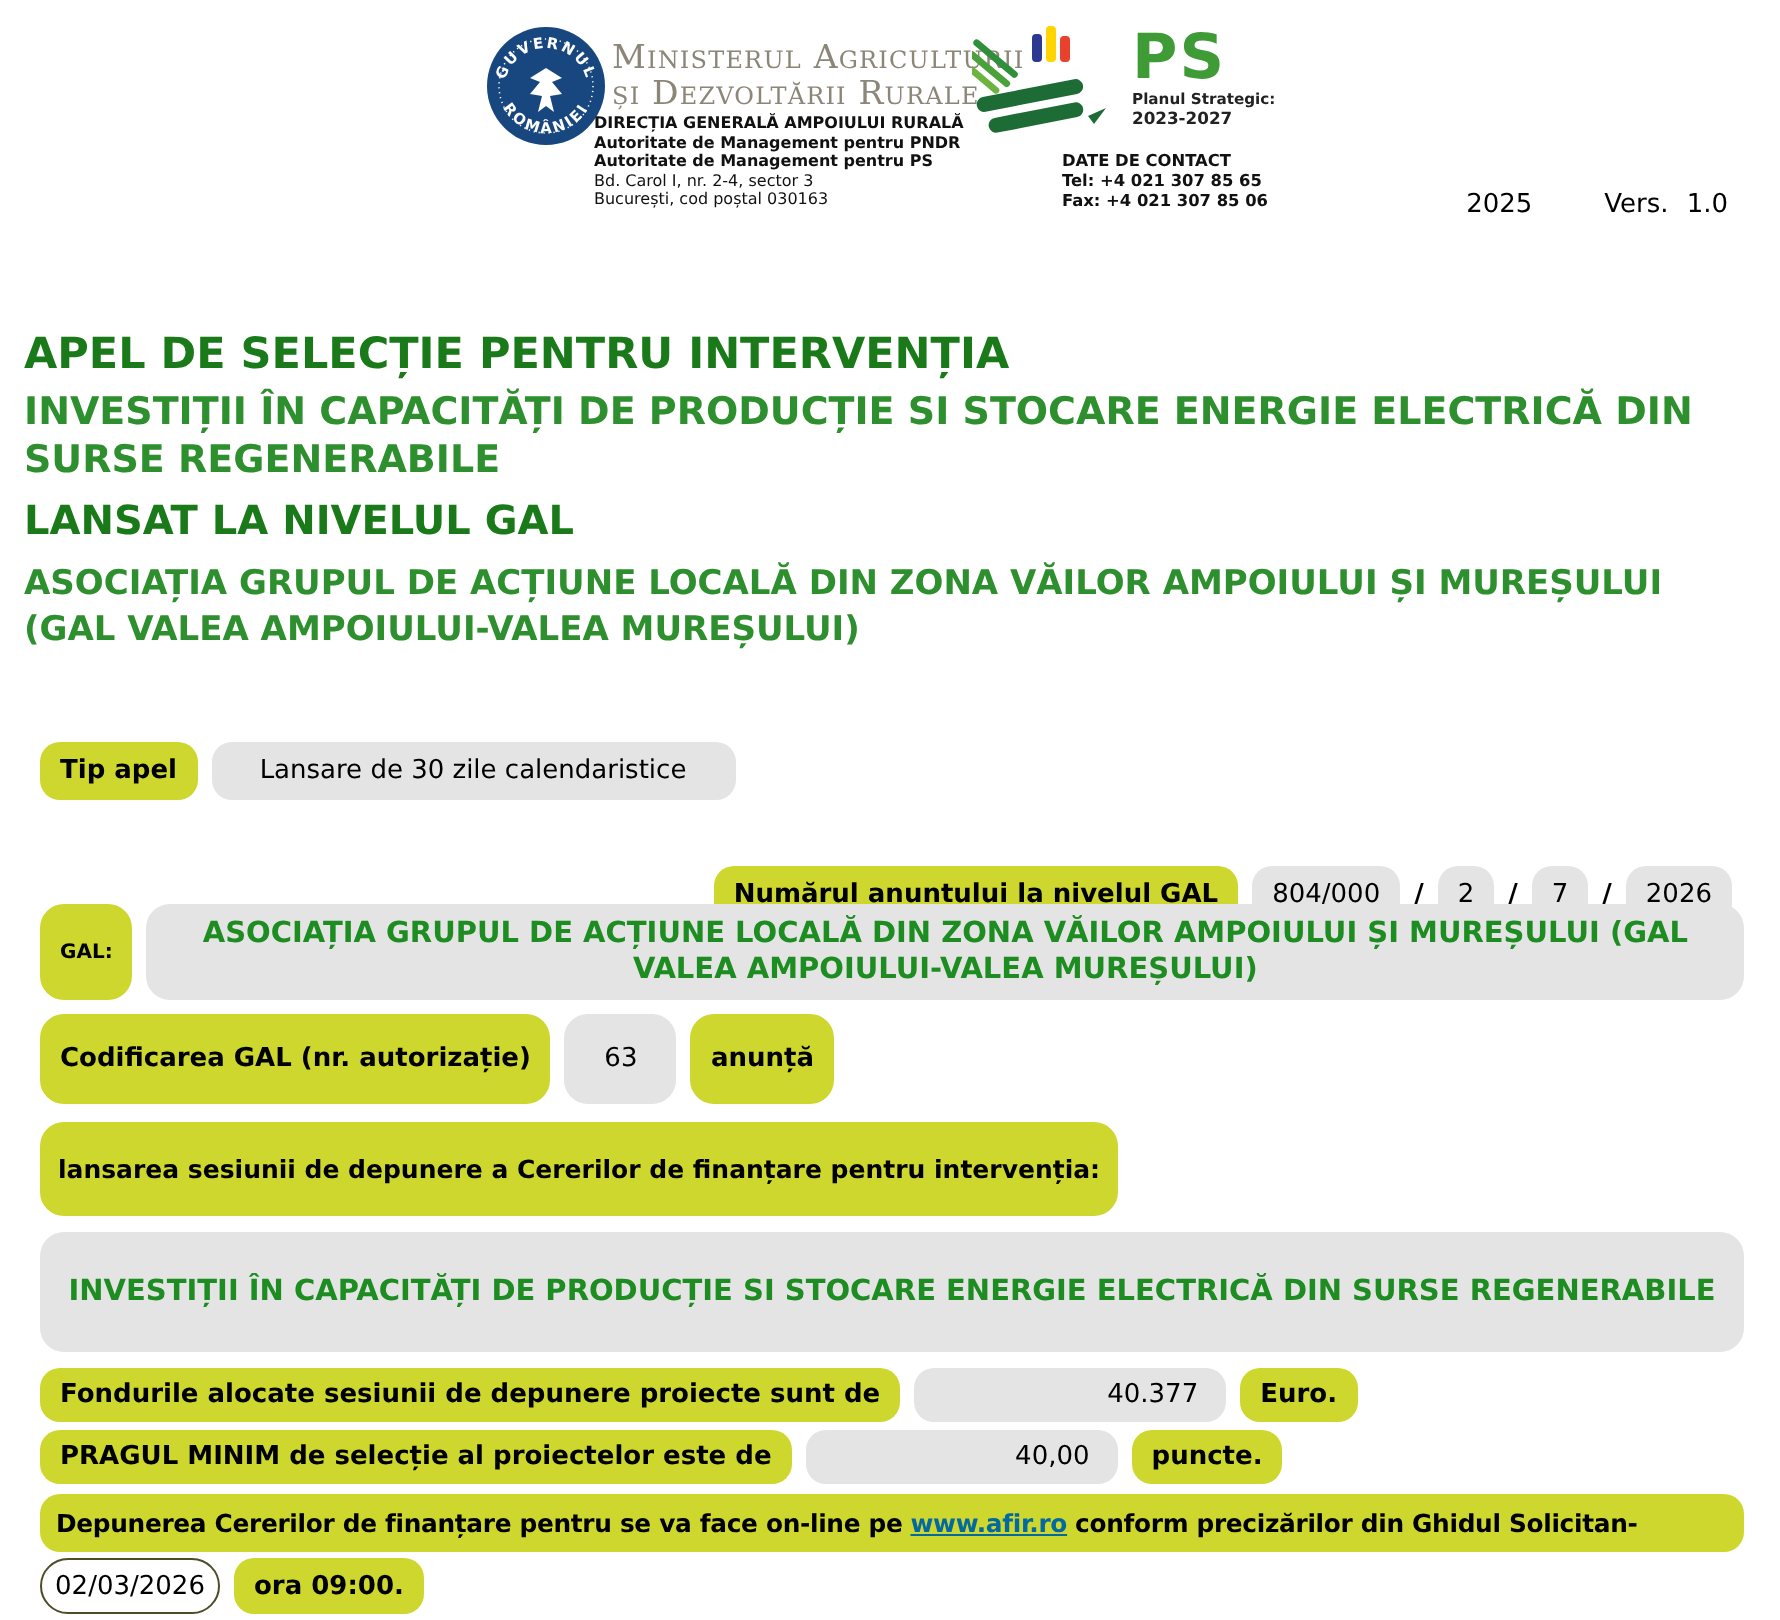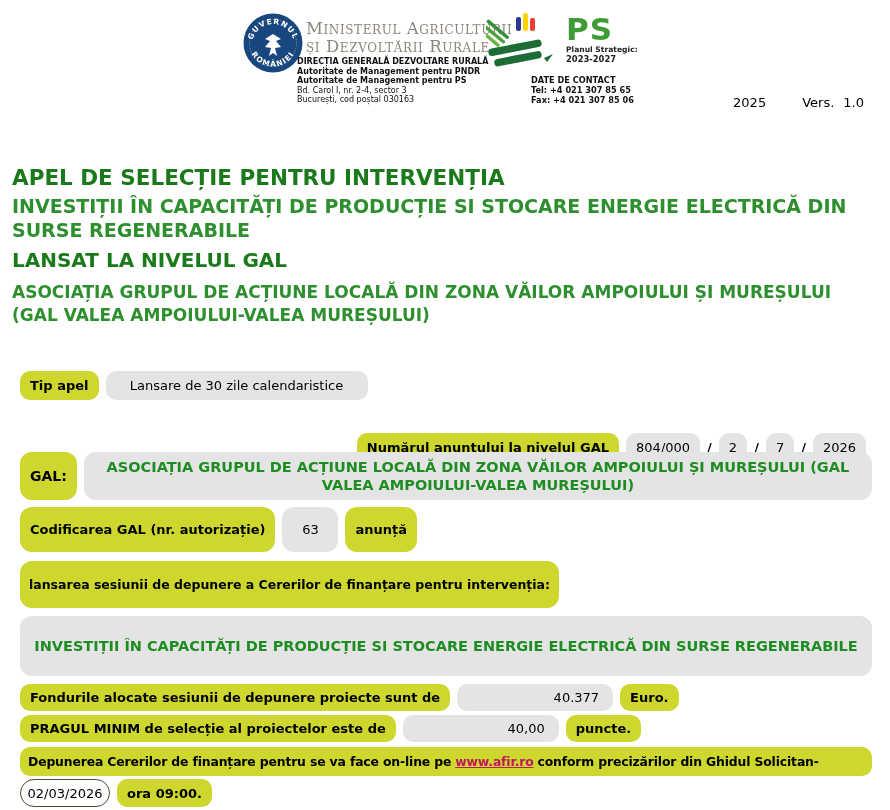--- a/index.html
+++ b/index.html
@@ -43,21 +43,21 @@
     justify-content:center; font-size:13px; white-space:nowrap; padding:0 10px;
   }
   .sep { display:flex; align-items:center; font-weight:bold; font-size:13px; }
 
   .row-tip    { left:20px;  top:371px; height:29px; }
   .row-tip .gray-pill { width:242px; }
 
   .row-numar  { right:24px; top:405px; height:29px;margin-top:28px; }
 
   .row-gal    { left:20px;  top:452px; right:18px; height:48px; }
-  .row-gal .hl { border-radius:12px; font-size:14px; }
+  .row-gal .hl { border-radius:12px; font-size:10px; }
   .row-gal .gray-pill {
     flex:1; border-radius:12px; white-space:normal; text-align:center;
     color:#1d8c21; font-weight:bold; font-size:14.5px; line-height:18px; padding:4px 20px;
   }
 
   .row-cod    { left:20px;  top:507px; height:45px; }
   .row-cod .hl, .row-cod .gray-pill { border-radius:12px; }
   .row-cod .gray-pill { width:36px; }
 
   .row-lans   { left:20px;  top:561px; height:47px; }
@@ -68,21 +68,21 @@
     flex:1; border-radius:12px; color:#1d8c21; font-weight:bold; font-size:14.5px;
     white-space:normal; text-align:center; padding:0 6px;
   }
 
   .row-fonduri{ left:20px;  top:684px; height:27px; }
   .row-prag   { left:20px;  top:715px; height:27px; }
   .val-box { width:132px; justify-content:flex-end; padding-right:14px; }
 
   .row-dep1   { left:20px;  top:747px; right:18px; height:29px; }
   .row-dep1 .hl { flex:1; font-size:12.4px; letter-spacing:-0.15px; padding:0 8px; gap:4px; }
-  .row-dep1 a { color:#be185d; text-decoration:underline; font-weight:bold; }
+  .row-dep1 a { color:#0369a1; text-decoration:underline; font-weight:bold; }
 
   .row-dep2   { left:20px;  top:779px; height:28px; }
   .date-box {
     background:#fff; border:1.6px solid #4d4d2a; border-radius:14px;
     display:flex; align-items:center; justify-content:center;
     width:88px; font-size:13px;
   }
 </style>
 </head>
 <body>
@@ -104,21 +104,21 @@
     </text>
     <path fill="#ffffff" d="M30 21 l8 5 -5 2 5 6 -6 1 2 8 -4 -3 -4 3 2 -8 -6 -1 5 -6 -5 -2 z"></path>
   </svg>
 
   <div class="abs ministry-name">
     <div>Ministerul Agriculturii</div>
     <div>și Dezvoltării Rurale</div>
   </div>
 
   <div class="abs directorate">
-    <div>DIRECȚIA GENERALĂ DEZVOLTARE RURALĂ</div>
+    <div>DIRECȚIA GENERALĂ AMPOIULUI RURALĂ</div>
     <div>Autoritate de Management pentru PNDR</div>
     <div>Autoritate de Management pentru PS</div>
     <div>Bd. Carol I, nr. 2-4, sector 3</div>
     <div>București, cod poștal 030163</div>
   </div>
 
   <svg class="abs" style="left:486px; top:12px;" width="76" height="60" viewBox="0 0 76 60">
     <g transform="rotate(-50 14 24)">
       <rect x="4" y="10" width="3.4" height="20" rx="1.7" fill="#6db33f"></rect>
       <rect x="10" y="6" width="3.4" height="26" rx="1.7" fill="#4ca23a"></rect>

